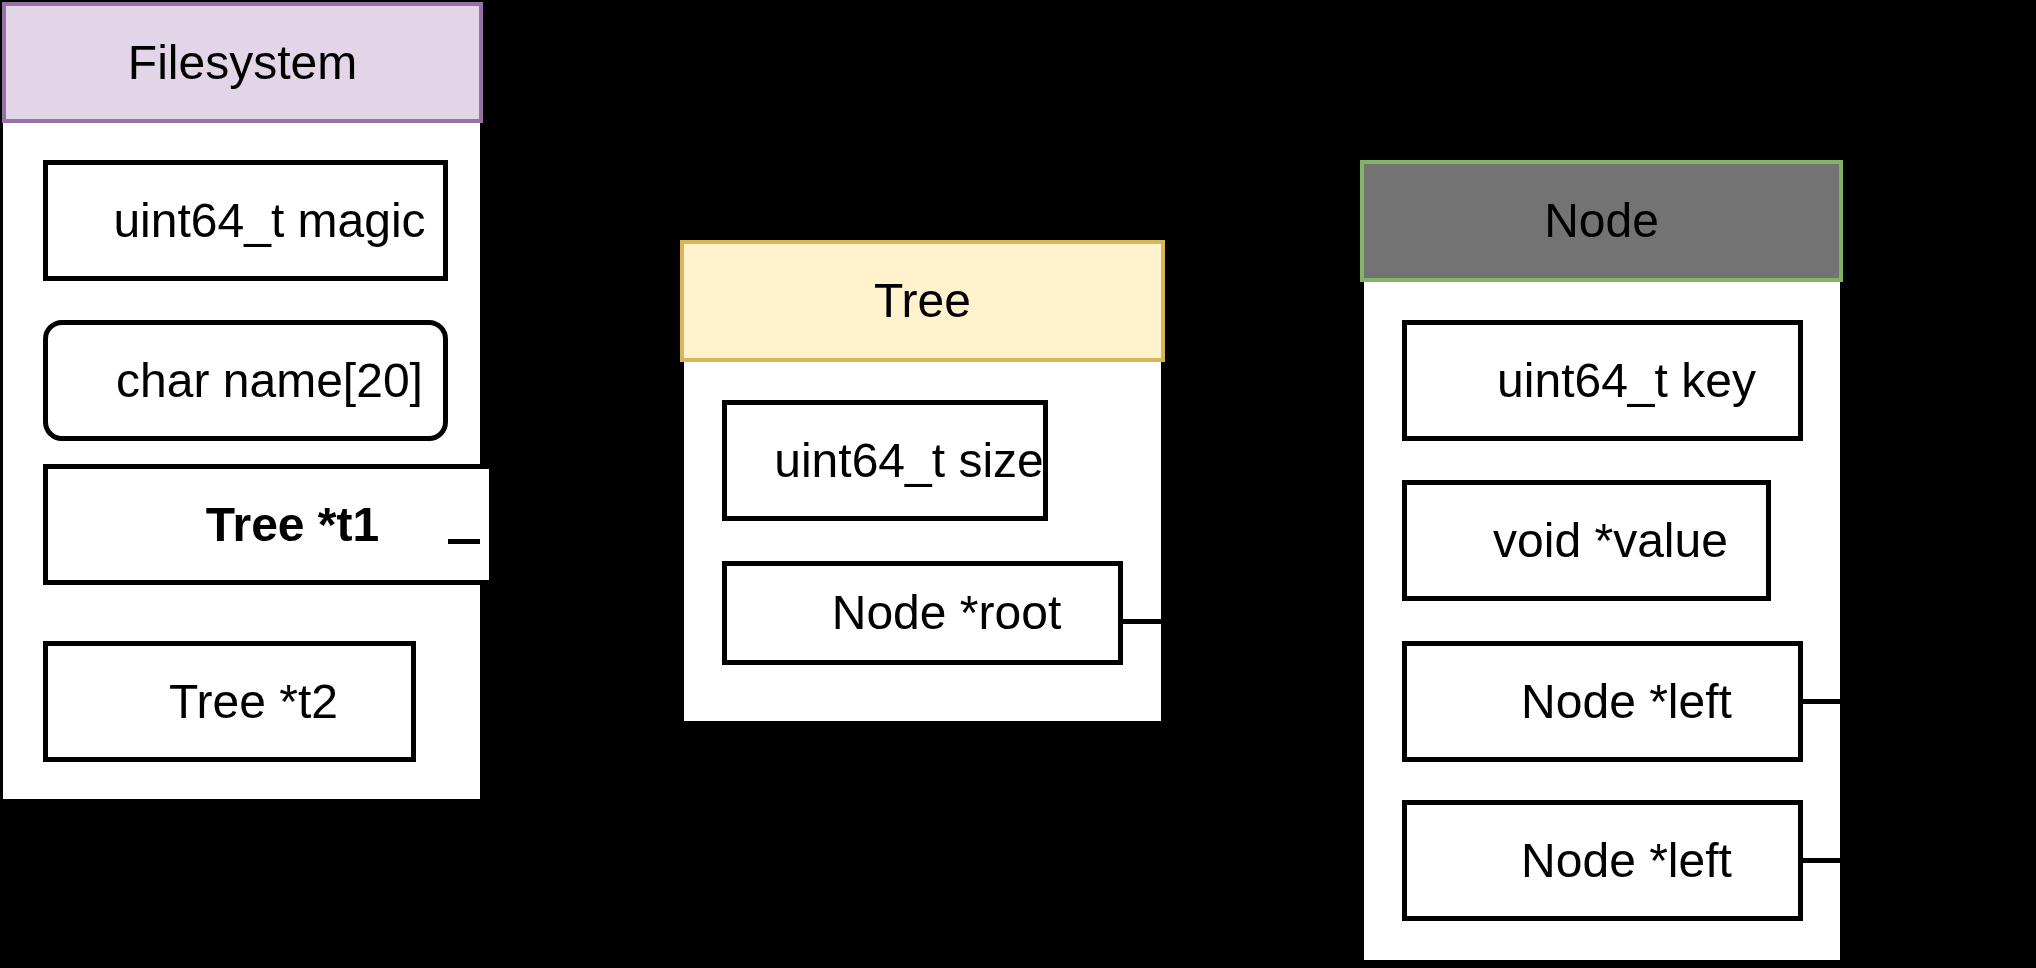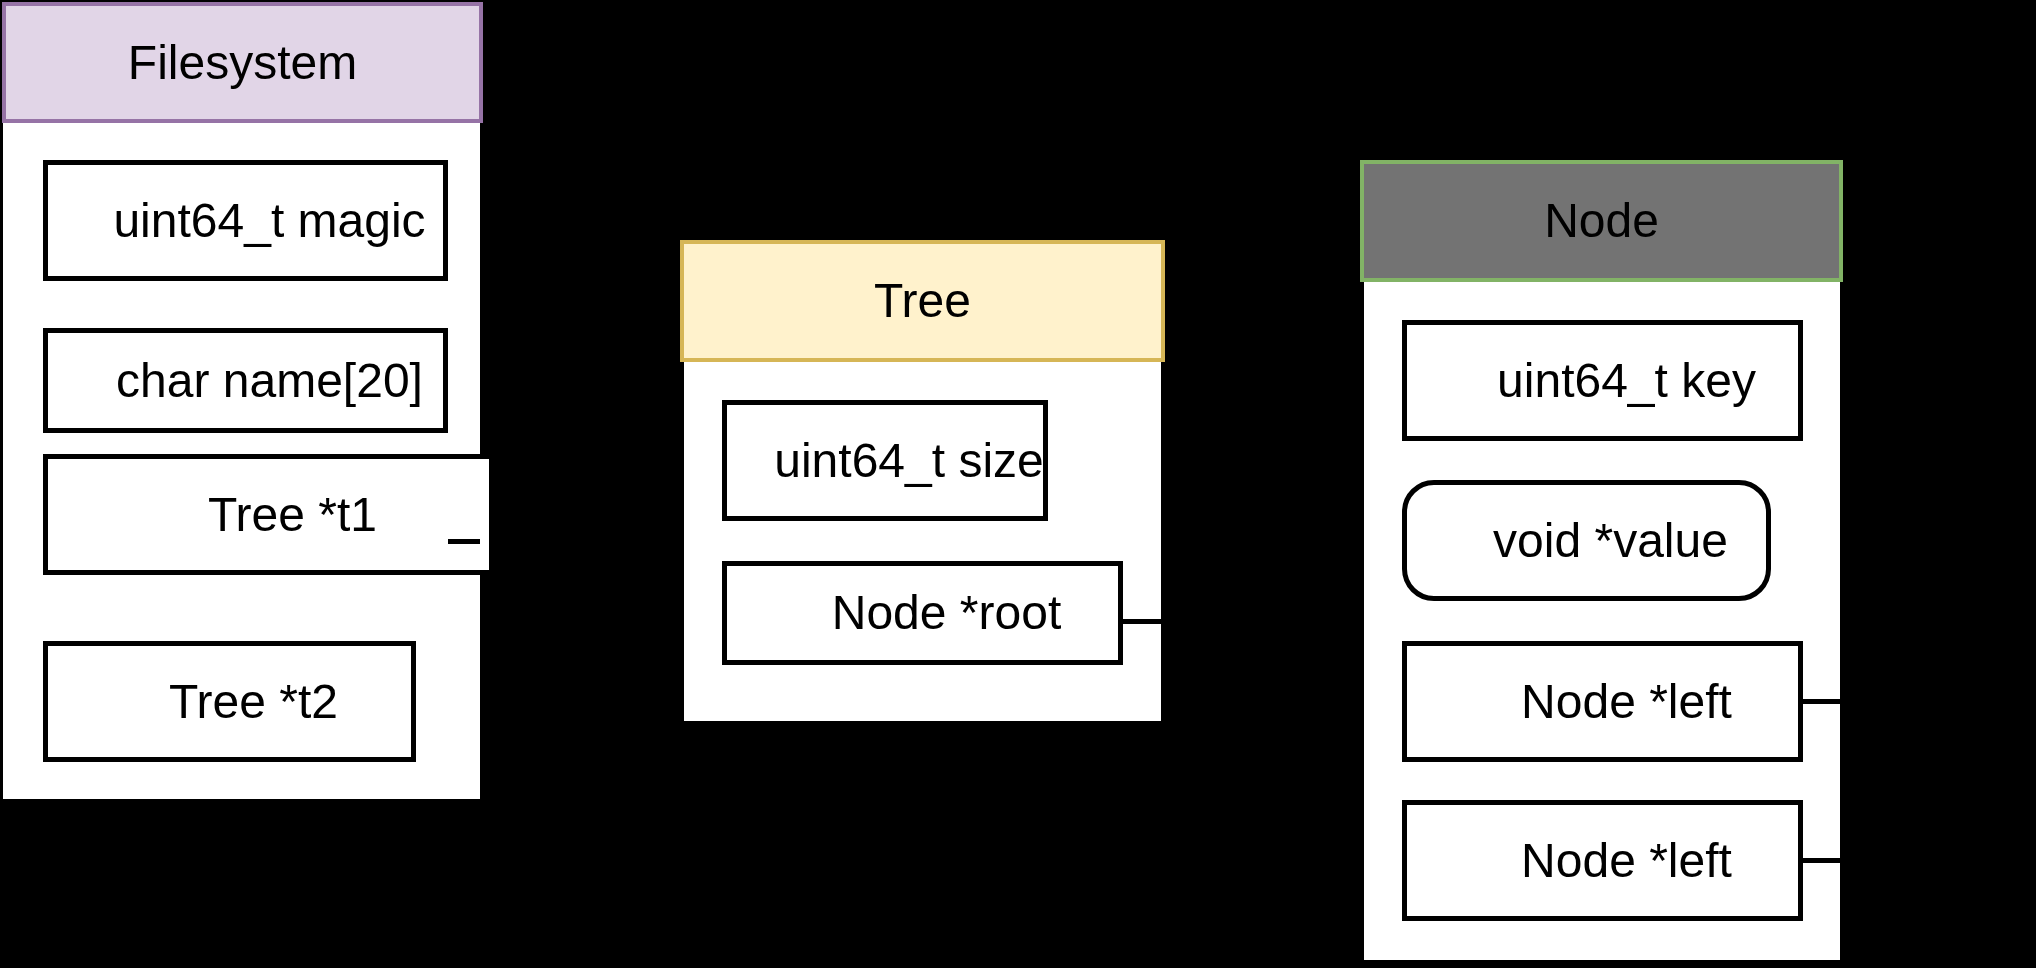--- a/index.html
+++ b/index.html
@@ -47,27 +47,27 @@
     border: 5px solid #000000;
     display: flex;
     align-items: center;
     justify-content: center;
     font-size: 48px;
     line-height: 1.2;
     white-space: nowrap;
     padding-left: 48px;
   }
   .f-fs-0 { left: 43px; top: 160px; width: 405px; height: 121px; }
-  .f-fs-1 { left: 43px; top: 328px; width: 405px; height: 105px; }
-  .f-fs-2 { left: 43px; top: 454px; width: 451px; height: 121px; }
+  .f-fs-1 { left: 43px; top: 320px; width: 405px; height: 121px; border-radius: 19px; }
+  .f-fs-2 { left: 43px; top: 464px; width: 451px; height: 121px; font-weight: bold; }
   .f-fs-3 { left: 43px; top: 641px; width: 373px; height: 121px; }
   .f-tr-0 { left: 722px; top: 400px; width: 326px; height: 121px; }
   .f-tr-1 { left: 722px; top: 561px; width: 401px; height: 104px; }
   .f-nd-0 { left: 1402px; top: 320px; width: 401px; height: 121px; }
-  .f-nd-1 { left: 1402px; top: 480px; width: 369px; height: 121px; border-radius: 32px; }
+  .f-nd-1 { left: 1402px; top: 480px; width: 369px; height: 121px; }
   .f-nd-2 { left: 1402px; top: 641px; width: 401px; height: 121px; }
   .f-nd-3 { left: 1402px; top: 800px; width: 401px; height: 121px; }
   
   .con {
     position: absolute;
     height: 5px;
     background: #000000;
   }
   .c-fs-t1   { left: 448px;  top: 539px; width: 32px; }
   .c-tr-root { left: 1123px; top: 619px; width: 38px; }

